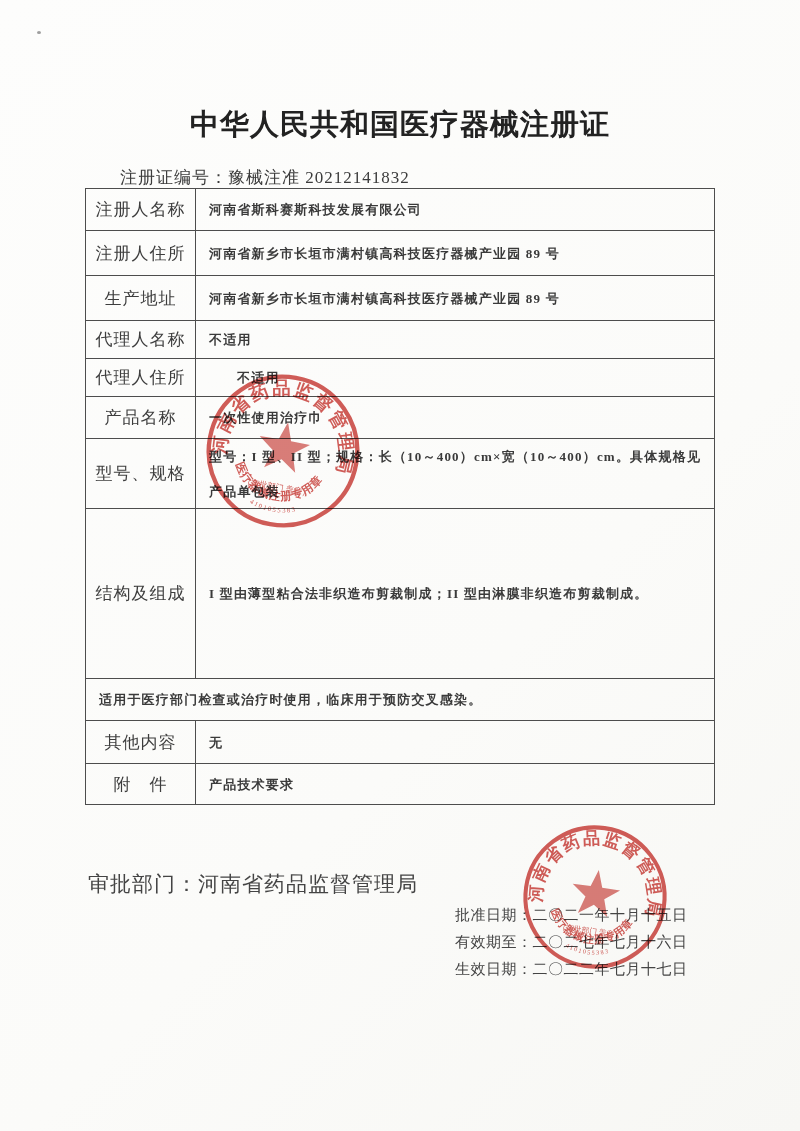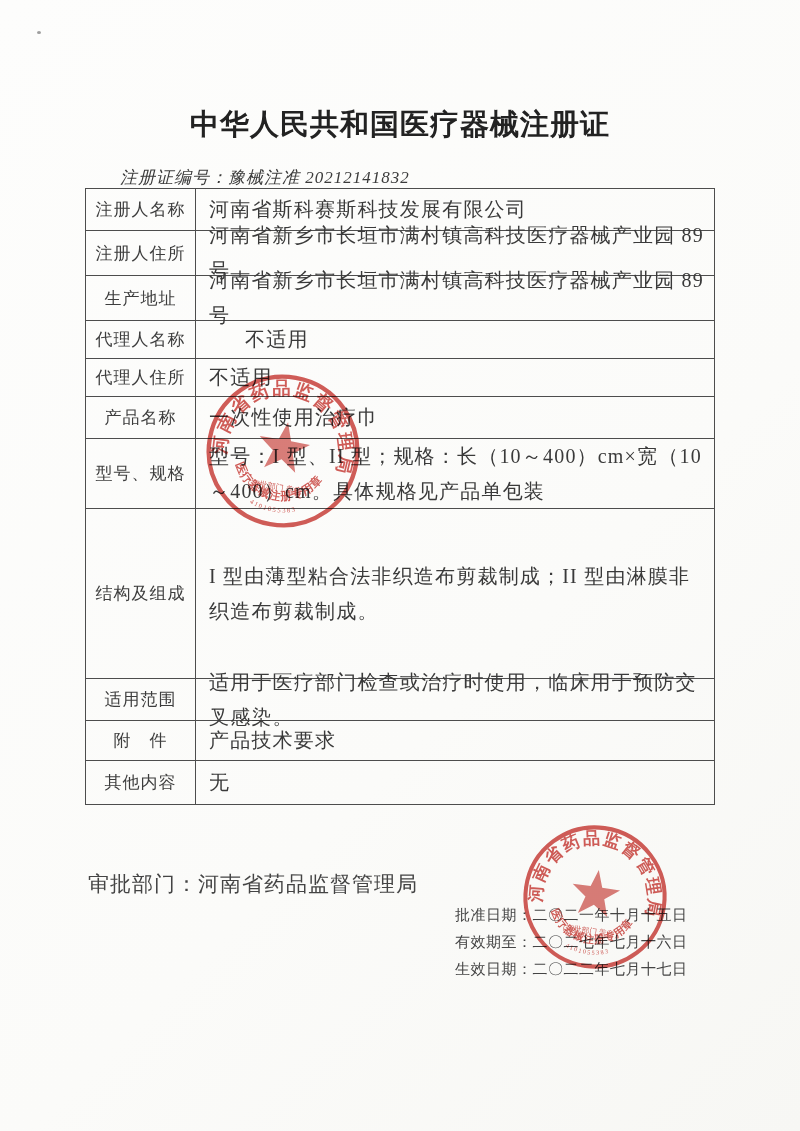--- a/index.html
+++ b/index.html
@@ -15,41 +15,42 @@
     color:#3a3a3a;
   }
   .speck{position:absolute;left:37px;top:31px;width:4px;height:3px;background:#6b6b6b;border-radius:50%;opacity:.65;}
   .title{
     position:absolute;left:0;top:105px;width:100%;
     text-align:center;font-size:29px;font-weight:bold;color:#222;
     letter-spacing:1px;
   }
   .certno{
     position:absolute;left:120px;top:166px;
-    font-size:17px;letter-spacing:1px;color:#3c3c3c;font-style:italic;
+    font-size:17px;letter-spacing:1px;color:#3c3c3c;
   }
   .table{
     position:absolute;left:85px;top:188px;width:630px;
     border:1px solid #4d4d4d;box-sizing:border-box;
     background:transparent;
   }
   .row{display:flex;border-bottom:1px solid #4d4d4d;box-sizing:border-box;}
   .row:last-child{border-bottom:none;}
   .cell-label{
     width:110px;flex:0 0 110px;border-right:1px solid #4d4d4d;box-sizing:border-box;
     display:flex;align-items:center;justify-content:center;
     font-size:17px;letter-spacing:1px;color:#3d3d3d;text-align:center;padding:2px 3px;
   }
   .cell-value{
     flex:1;display:flex;align-items:center;box-sizing:border-box;
-    padding:4px 10px 4px 13px;font-size:20px;letter-spacing:1.2px;color:#3a3a3a;
+    padding:4px 10px 4px 13px;font-size:13px;letter-spacing:1.2px;color:#3a3a3a;
     line-height:35px;
+    font-weight:bold;
   }
-  .r1{height:42px;} .r2{height:45px;} .r3{height:45px;} .r4{height:38px;gap:36px;}
-  .r5{height:38px;} .r6{height:42px;} .r7{height:70px;} .r8{height:170px;}
+  .r1{height:42px;} .r2{height:45px;} .r3{height:45px;} .r4{height:38px;}
+  .r5{height:38px;gap:28px;} .r6{height:42px;} .r7{height:70px;} .r8{height:170px;}
   .r9{height:42px;} .r10{height:40px;} .r11{height:43px;} .r12{height:44px;}
   .footer-left{
     position:absolute;left:88px;top:870px;font-size:21px;letter-spacing:1px;color:#444;
   }
   .footer-dates{
     position:absolute;left:455px;top:868px;font-size:15px;letter-spacing:.5px;color:#444;
     line-height:27px;
     margin-top:34px;
   }
   .stamp{
@@ -97,30 +98,29 @@
     </div>
     <div class="row r7">
       <div class="cell-label">型号、规格</div>
       <div class="cell-value">型号：I 型、II 型；规格：长（10～400）cm×宽（10～400）cm。具体规格见产品单包装</div>
     </div>
     <div class="row r8">
       <div class="cell-label">结构及组成</div>
       <div class="cell-value">I 型由薄型粘合法非织造布剪裁制成；II 型由淋膜非织造布剪裁制成。</div>
     </div>
     <div class="row r9">
-      <div class="cell-label">适用范围</div>
       <div class="cell-value">适用于医疗部门检查或治疗时使用，临床用于预防交叉感染。</div>
+    </div>
+    <div class="row r11">
+      <div class="cell-label">其他内容</div>
+      <div class="cell-value">无</div>
     </div>
     <div class="row r10">
       <div class="cell-label">附　件</div>
       <div class="cell-value">产品技术要求</div>
-    </div>
-    <div class="row r11">
-      <div class="cell-label">其他内容</div>
-      <div class="cell-value">无</div>
     </div>
   </div>
 
   <div class="footer-left"><span>审批部门：</span><span>河南省药品监督管理局</span></div>
 
   <div class="footer-dates">
     <div><span>批准日期：</span><span>二〇二一年十月十五日</span></div>
     <div><span>有效期至：</span><span>二〇二七年七月十六日</span></div>
     <div><span>生效日期：</span><span>二〇二二年七月十七日</span></div>
   </div>

